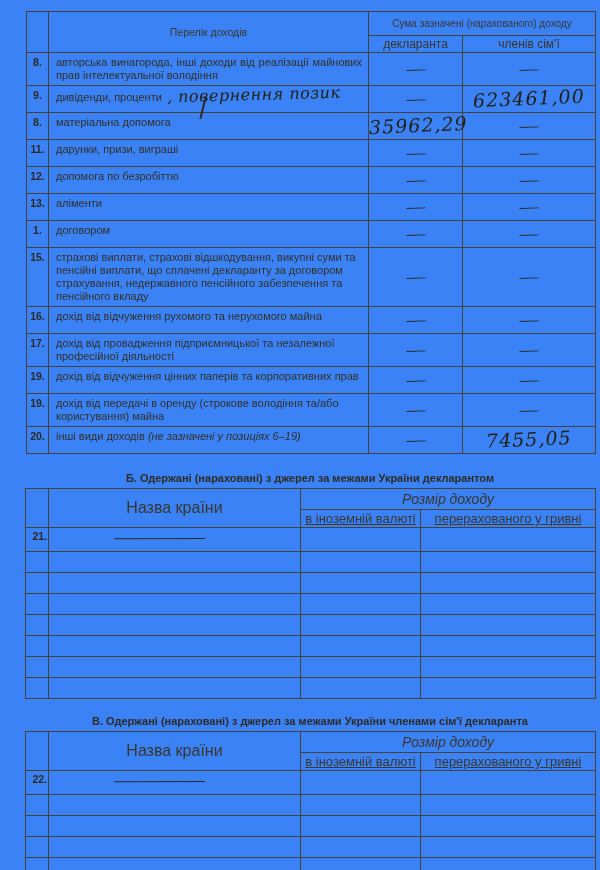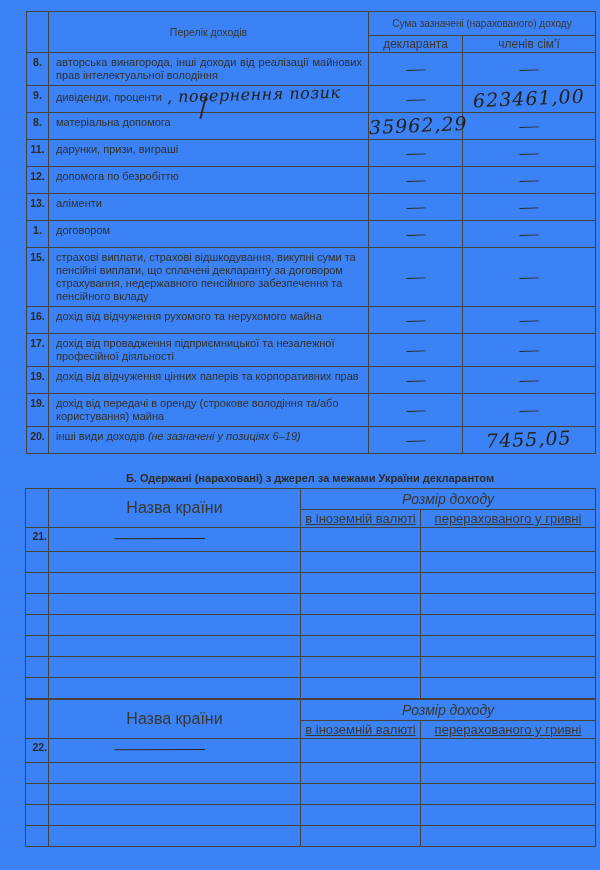--- a/index.html
+++ b/index.html
@@ -213,20 +213,21 @@
         </tr>
         <tr>
           <td class="num"></td>
           <td></td>
           <td></td>
           <td></td>
         </tr>
       </tbody>
   </table>
 
+  <div class="sec-title v">В. Одержані (нараховані) з джерел за межами України членами сім'ї декларанта</div>
   <table class="sub-table">
     <colgroup>
         <col class="s-num">
         <col class="s-country">
         <col class="s-foreign">
         <col class="s-uah">
       </colgroup>
     <thead>
       <tr>
         <th rowspan="2"></th>

